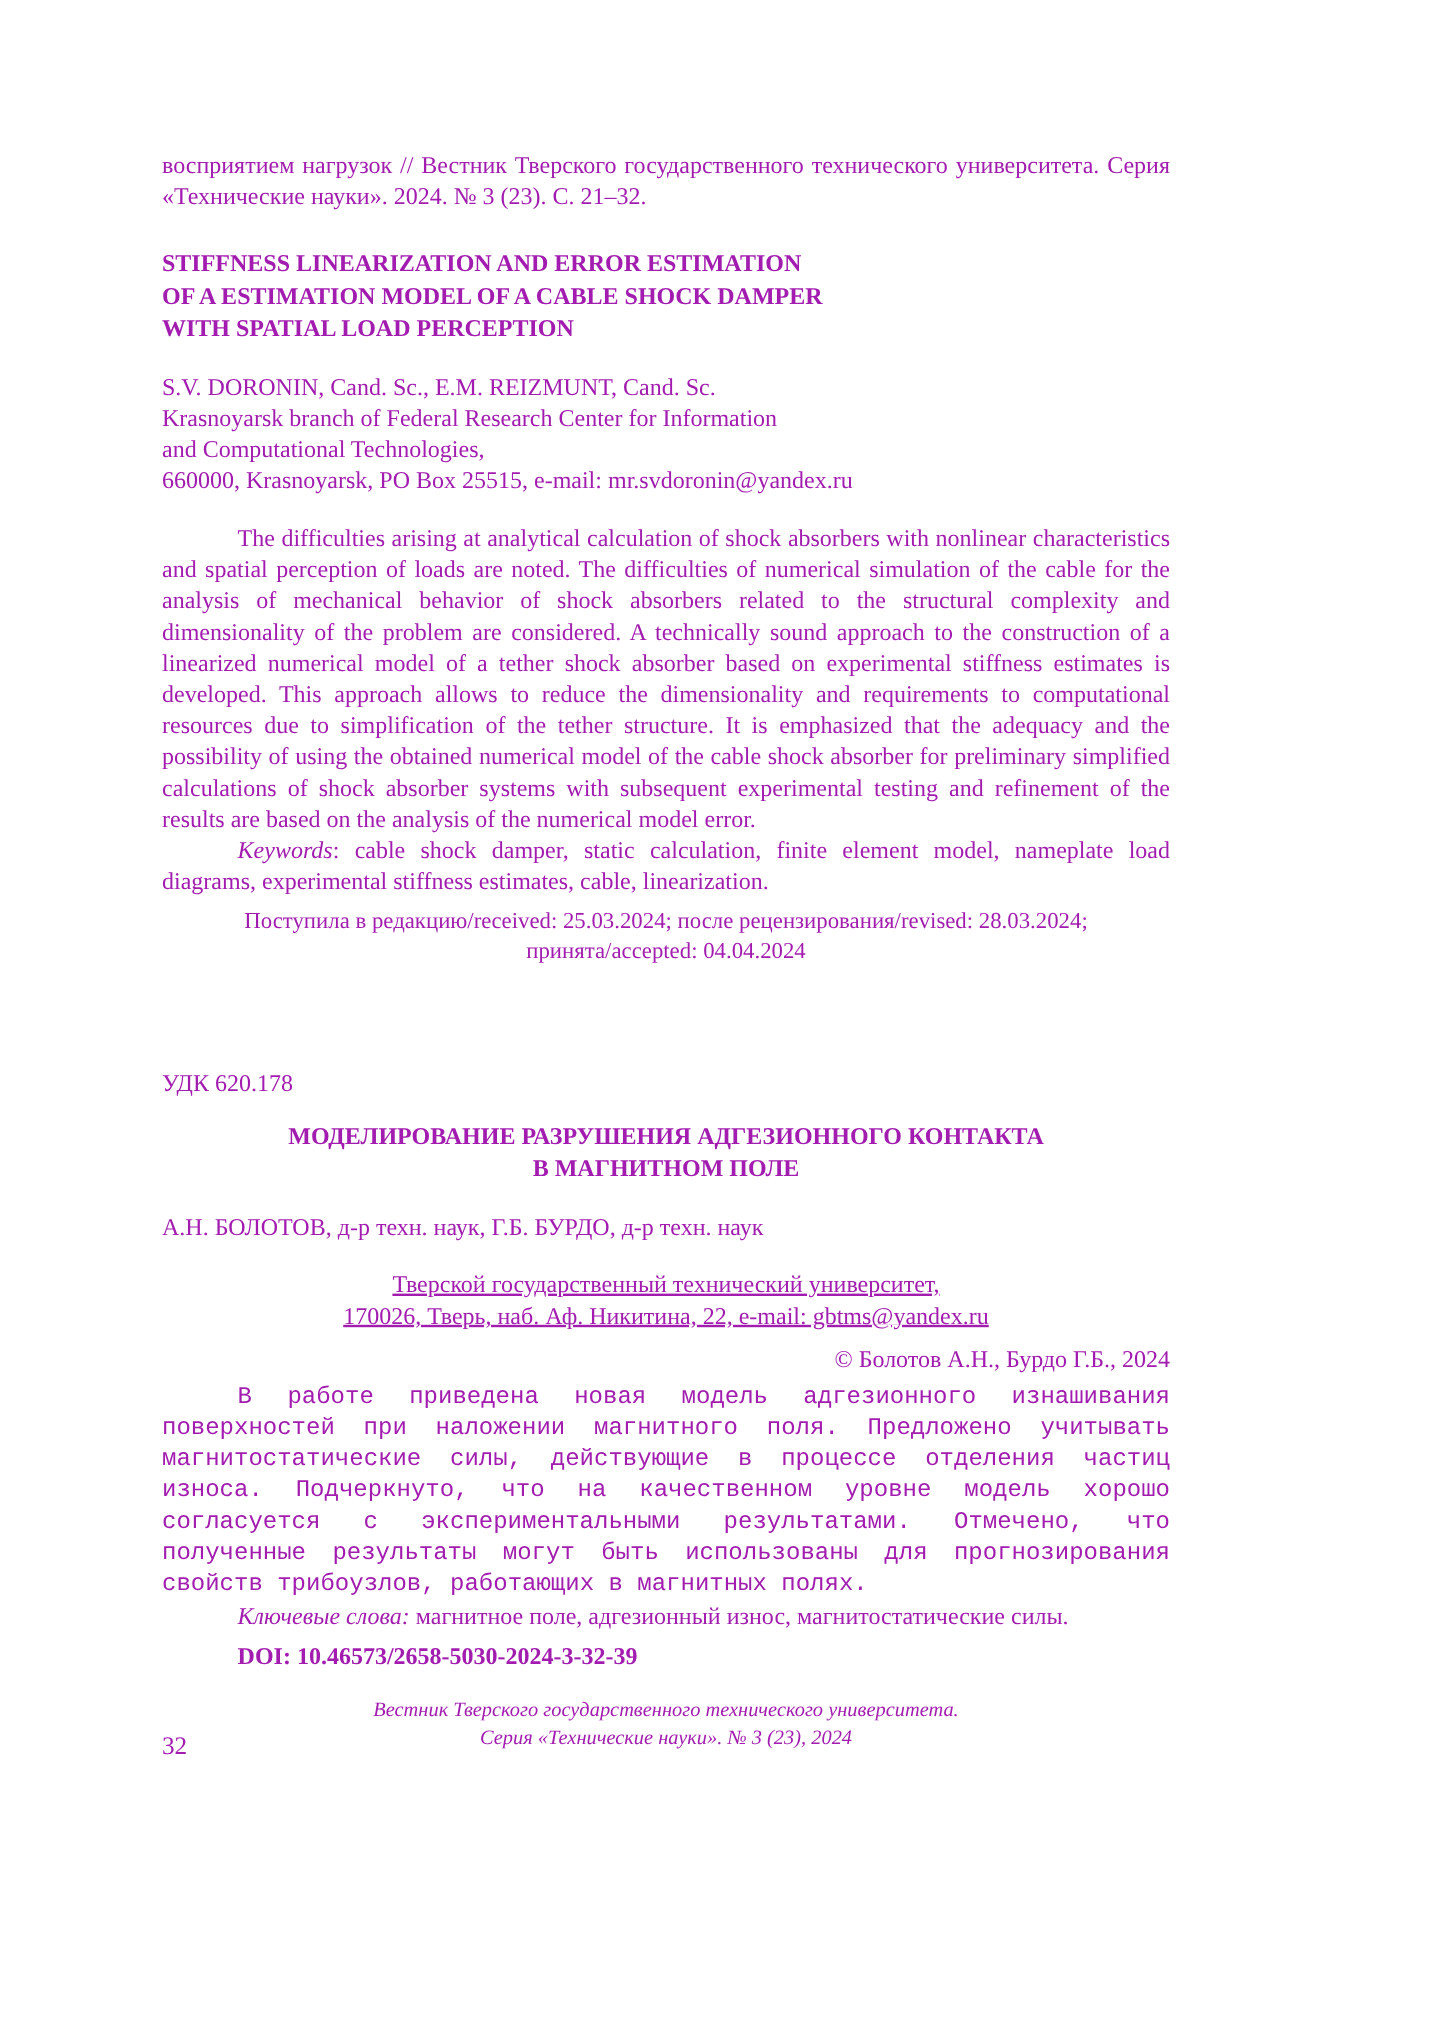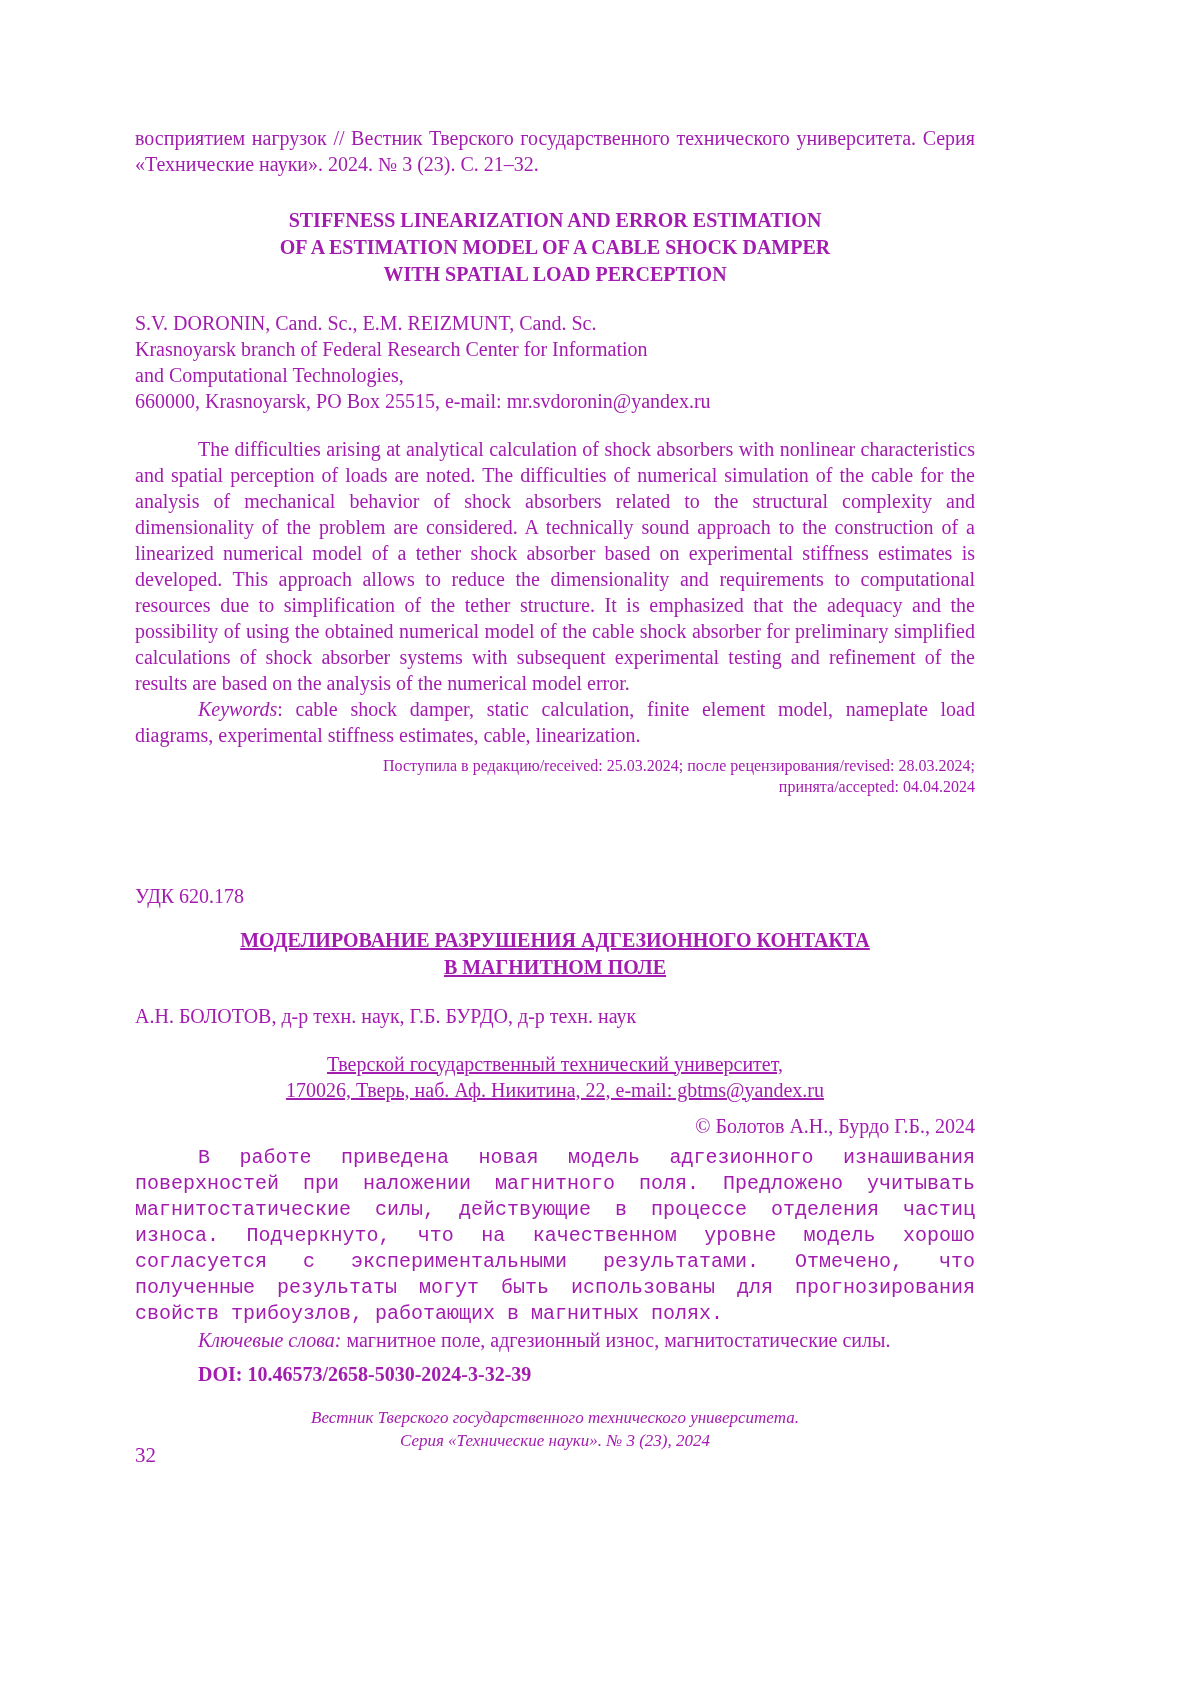--- a/index.html
+++ b/index.html
@@ -14,27 +14,27 @@
     font-family: "Liberation Serif", "DejaVu Serif", serif;
     font-size: 20px;
     line-height: 1.3;
     color: #a21caf;
   }
   p { margin: 0; }
   .just { text-align: justify; }
   .indent { text-indent: 63px; }
   .italic { font-style: italic; }
 
-  .title-block { margin-top: 30px; font-weight: bold; text-align: center; line-height: 1.35; }
+  .title-block { margin-top: 30px; font-weight: bold; text-align: left; line-height: 1.35; }
   .authors-block { margin-top: 22px; }
   .abstract { margin-top: 22px; }
   .keywords { text-align: justify; text-indent: 63px; }
-  .received-block { margin-top: 8px; text-align: right; font-size: 16px; }
+  .received-block { margin-top: 8px; text-align: center; font-size: 19px; }
   .udc { margin-top: 85px; }
-  .ru-title-block { margin-top: 18px; font-weight: bold; text-align: center; line-height: 1.35; text-decoration: underline; }
+  .ru-title-block { margin-top: 18px; font-weight: bold; text-align: center; line-height: 1.35; }
   .ru-authors { margin-top: 22px; text-align: left; }
   .ru-affiliation { margin-top: 22px; text-align: center; text-decoration: underline; }
   .copyright { margin-top: 10px; text-align: right; }
   .ru-abstract { margin-top: 6px; font-family: Liberation Mono, monospace; }
   .doi { margin-top: 8px; margin-left: 63px; font-weight: bold; }
   .page-footer { margin-top: 20px; text-align: center; font-style: italic; font-size: 17px; line-height: 1.35; }
   .page-number {
     position: absolute;
     left: 135px;
     top: 1442px;

